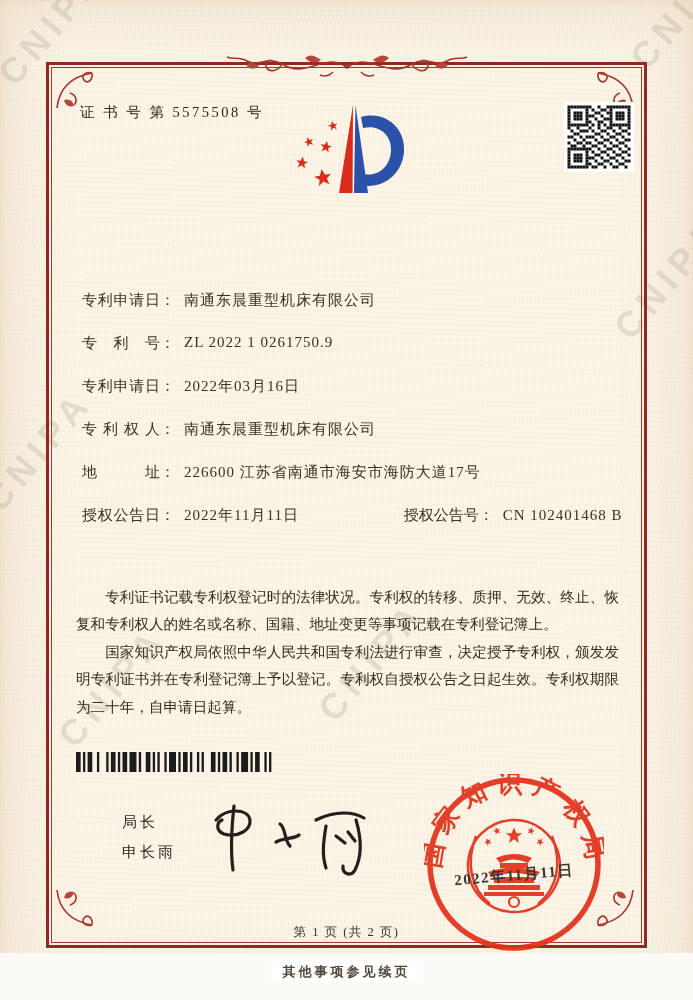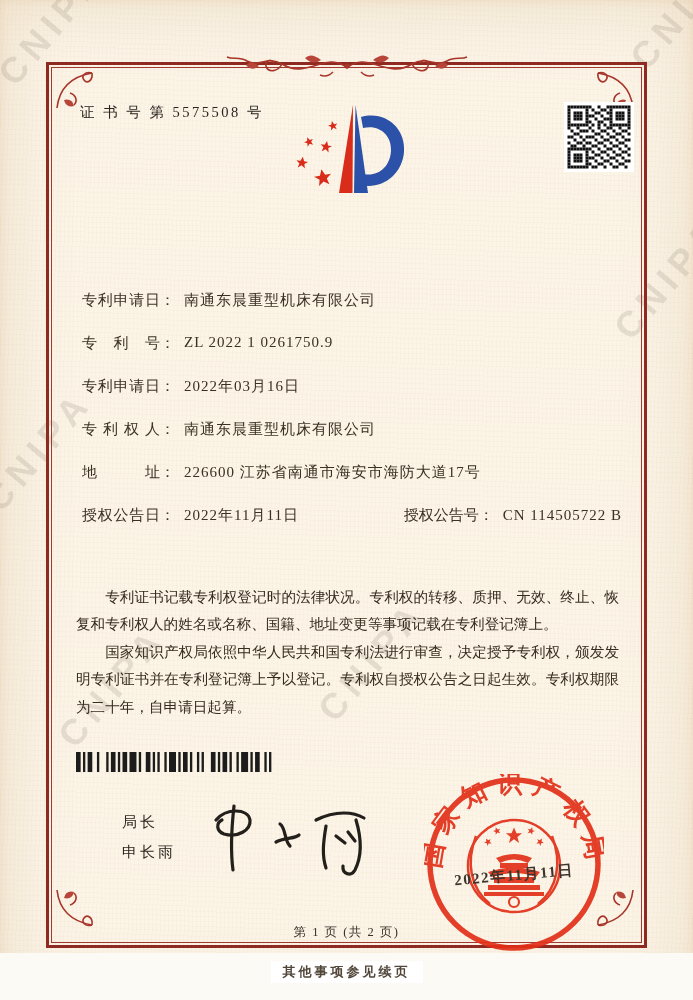--- a/index.html
+++ b/index.html
@@ -362,21 +362,21 @@
       <span class="flabel">专利权人</span><span class="fcolon">：</span><span class="fvalue">南通东晨重型机床有限公司</span>
     </div>
     <div class="frow">
       <span class="flabel">地址</span><span class="fcolon">：</span><span class="fvalue">226600 江苏省南通市海安市海防大道17号</span>
     </div>
     <div class="frow">
       <span class="grant-left">
         <span class="flabel">授权公告日</span><span class="fcolon">：</span><span class="fvalue">2022年11月11日</span>
       </span>
       <span>
-        <span>授权公告号</span><span>：</span><span class="fvalue">CN 114505722 B</span>
+        <span>授权公告号</span><span>：</span><span class="fvalue">CN 102401468 B</span>
       </span>
     </div>
   </div>
 
   <div class="body-text">
     <p>专利证书记载专利权登记时的法律状况。专利权的转移、质押、无效、终止、恢复和专利权人的姓名或名称、国籍、地址变更等事项记载在专利登记簿上。</p>
     <p>国家知识产权局依照中华人民共和国专利法进行审查，决定授予专利权，颁发发明专利证书并在专利登记簿上予以登记。专利权自授权公告之日起生效。专利权期限为二十年，自申请日起算。</p>
   </div>
 
   <svg class="barcode" id="barcode-svg" viewBox="0 0 200 20" preserveAspectRatio="none">

